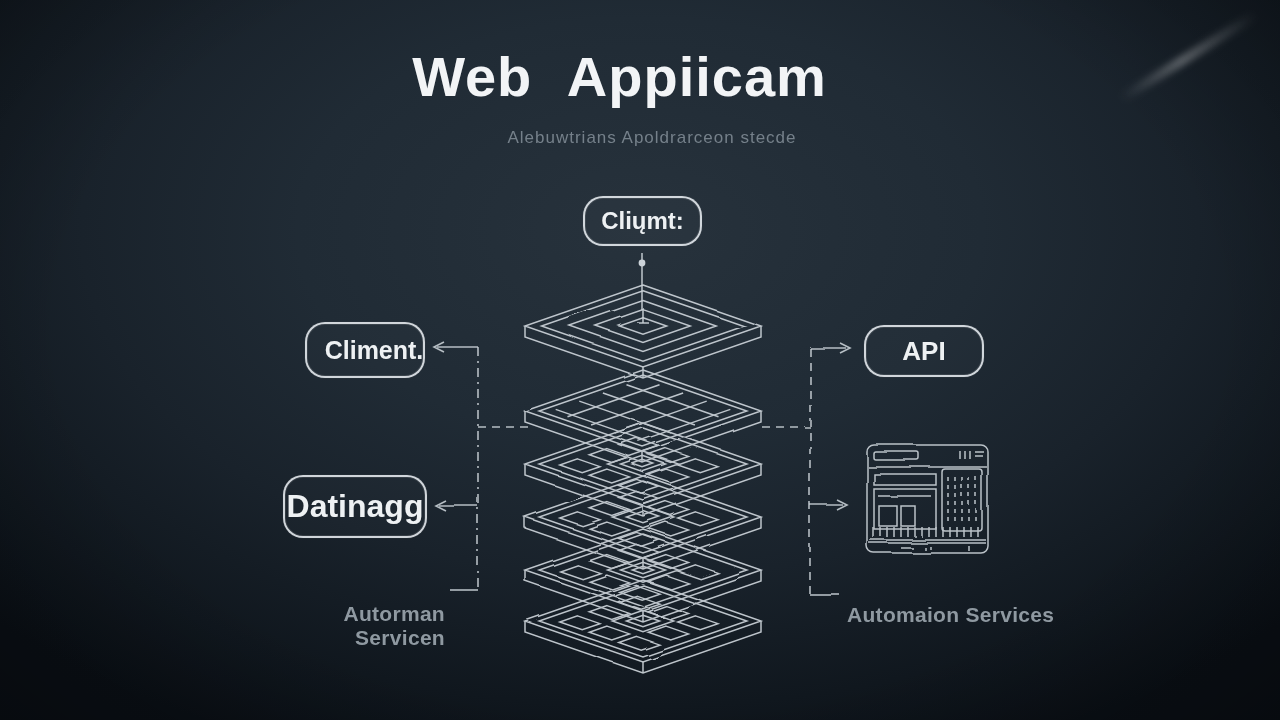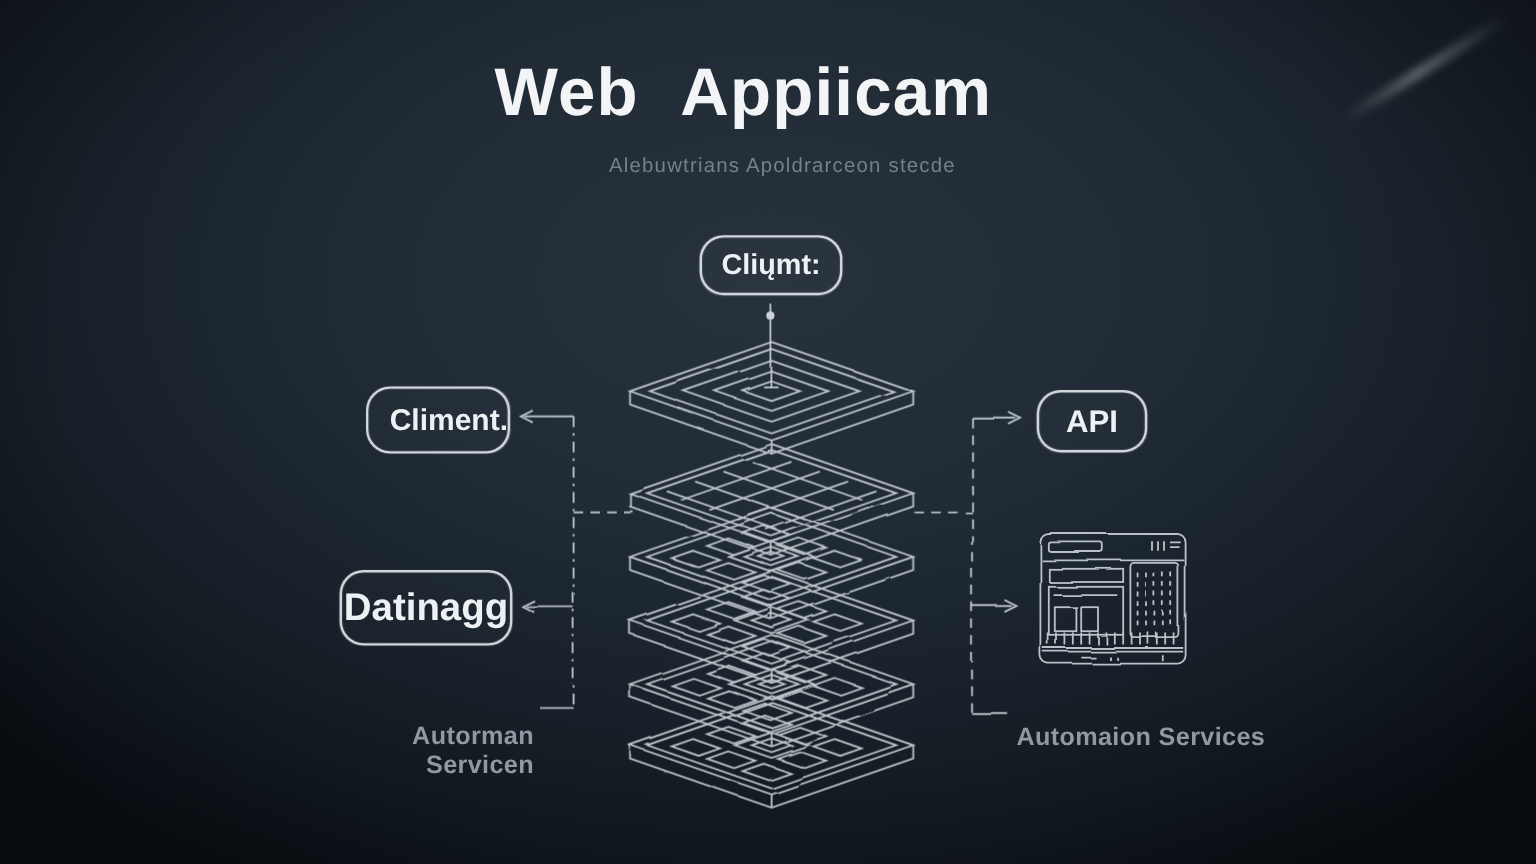--- a/index.html
+++ b/index.html
@@ -18,21 +18,21 @@
     color:#f2f4f6;font-size:56px;font-weight:bold;letter-spacing:1px;word-spacing:20px;}
   .subtitle{position:absolute;left:12px;top:128px;width:1280px;text-align:center;
     color:#75808a;font-size:17px;letter-spacing:1px;}
   .node{position:absolute;box-sizing:border-box;display:flex;align-items:center;justify-content:center;
     border:2px solid rgba(233,238,242,0.88);border-radius:20px;color:#eef1f3;font-weight:bold;
     box-shadow:inset 0 0 0 1px rgba(255,255,255,0.10), 0 0 1px rgba(255,255,255,0.25);
     background:rgba(255,255,255,0.015);}
   #node-client-top{left:583px;top:196px;width:119px;height:50px;font-size:24px;}
   #node-client-left{left:305px;top:322px;width:120px;height:56px;font-size:25px;padding-left:18px;}
   #node-data-left{left:283px;top:475px;width:144px;height:63px;font-size:32px;text-align:right;}
-  #node-api-right{left:864px;top:325px;width:92px;height:52px;font-size:26px;font-weight:600;}
+  #node-api-right{left:864px;top:325px;width:120px;height:52px;font-size:26px;font-weight:600;}
   .caption{position:absolute;color:#8f99a1;font-size:21px;font-weight:600;letter-spacing:0.3px;margin-top:20px;}
   #caption-left{left:255px;top:582px;width:190px;text-align:right;}
   #caption-right{left:847px;top:583px;width:230px;text-align:left;}
   svg{position:absolute;overflow:visible;}
   #connectors{left:0;top:0;pointer-events:none;}
   .wire{stroke:#c7ced4;stroke-width:1.6;fill:none;opacity:0.9;}
   .wire.dash{stroke-dasharray:8 6;}
   .wire.dashdot{stroke-dasharray:9 5 2 5;}
   #stack-svg{left:473px;top:278px;}
   #browser-icon-svg{left:865px;top:443px;}

